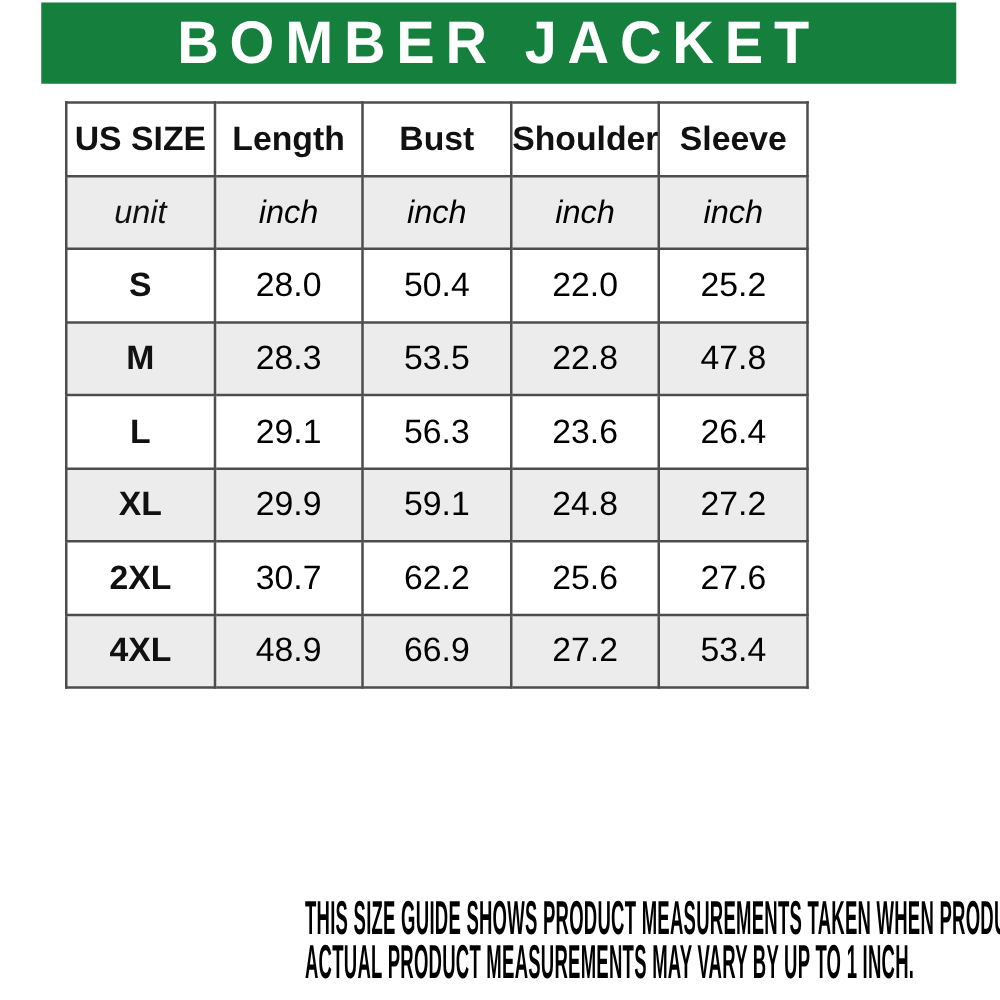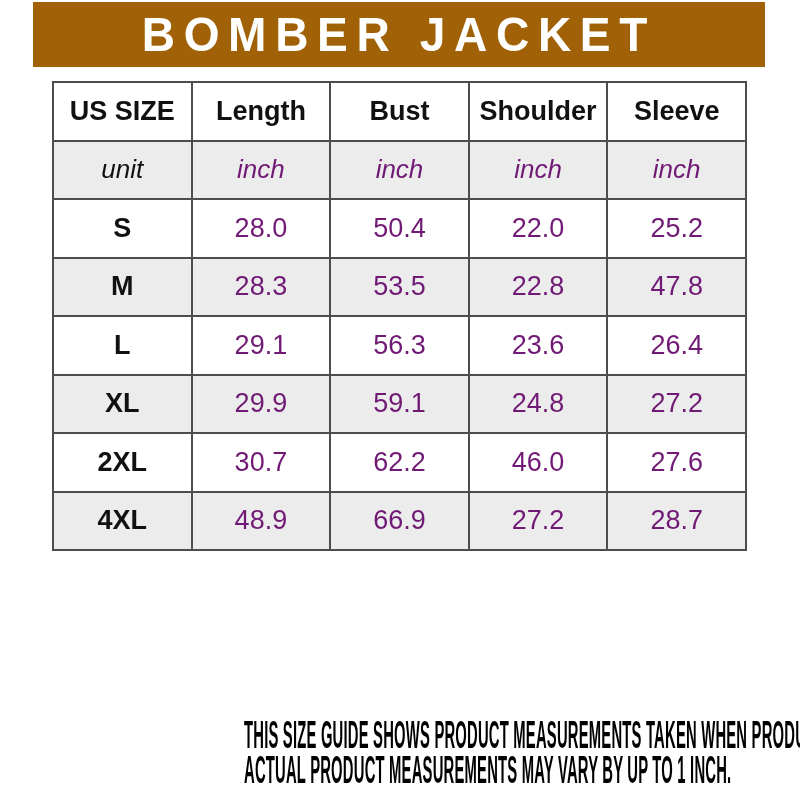--- a/index.html
+++ b/index.html
@@ -16,21 +16,21 @@
     overflow: hidden;
   }
 
   
   .banner {
     position: absolute;
     left: 33px;
     top: 2px;
     width: 732px;
     height: 65px;
-    background: #a16207;
+    background: #15803d;
     display: flex;
     align-items: center;
     justify-content: center;
   }
   .banner-text {
     color: #ffffff;
     font-weight: bold;
     font-size: 48px;
     letter-spacing: 9px;
     white-space: nowrap;
@@ -40,37 +40,37 @@
 
   
   .table-wrap {
     position: absolute;
     left: 52px;
     top: 81px;
   }
   table.size-chart {
     border-collapse: collapse;
     table-layout: fixed;
-    width: 695px;
+    width: 595px;
   }
   .size-chart th,
   .size-chart td {
     border: 2px solid #4d4d4d;
     text-align: center;
     vertical-align: middle;
     height: 56.5px;
     padding: 0;
     font-size: 27px;
     background: #ffffff;
   }
   .size-chart th {
     font-weight: bold;
     color: #111111;
   }
-  .size-chart td { color: #701a75; }
+  .size-chart td { color: #000000; }
   .size-chart td.size-cell { font-weight: bold; color: #111111; }
   .size-chart tbody tr:nth-child(odd) th,
   .size-chart tbody tr:nth-child(odd) td {
     background: #ececec;
   }
   .size-chart tr.unit-row td {
     font-style: italic;
     font-weight: normal;
     font-size: 26px;
   }
@@ -145,29 +145,29 @@
         <td class="size-cell">XL</td>
         <td>29.9</td>
         <td>59.1</td>
         <td>24.8</td>
         <td>27.2</td>
       </tr>
       <tr>
         <td class="size-cell">2XL</td>
         <td>30.7</td>
         <td>62.2</td>
-        <td>46.0</td>
+        <td>25.6</td>
         <td>27.6</td>
       </tr>
       <tr>
         <td class="size-cell">4XL</td>
         <td>48.9</td>
         <td>66.9</td>
         <td>27.2</td>
-        <td>28.7</td>
+        <td>53.4</td>
       </tr>
     </tbody>
   </table>
 </div>
 
 <div class="footer">
   <div class="line">THIS SIZE GUIDE SHOWS PRODUCT MEASUREMENTS TAKEN WHEN PRODUCTS ARE LAID FLAT.</div>
   <div class="line">ACTUAL PRODUCT MEASUREMENTS MAY VARY BY UP TO 1 INCH.</div>
 </div>
 

